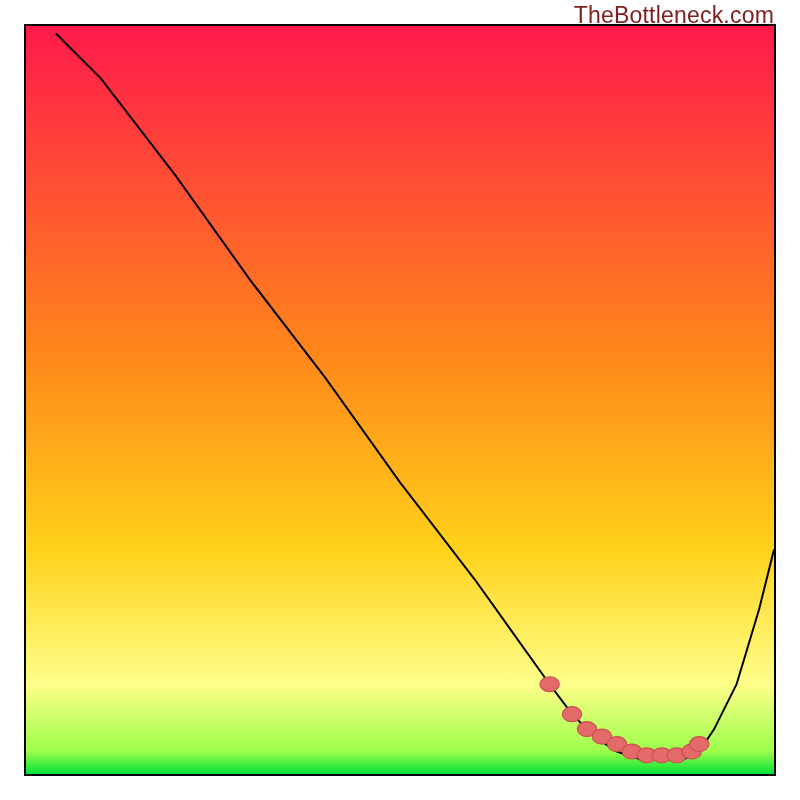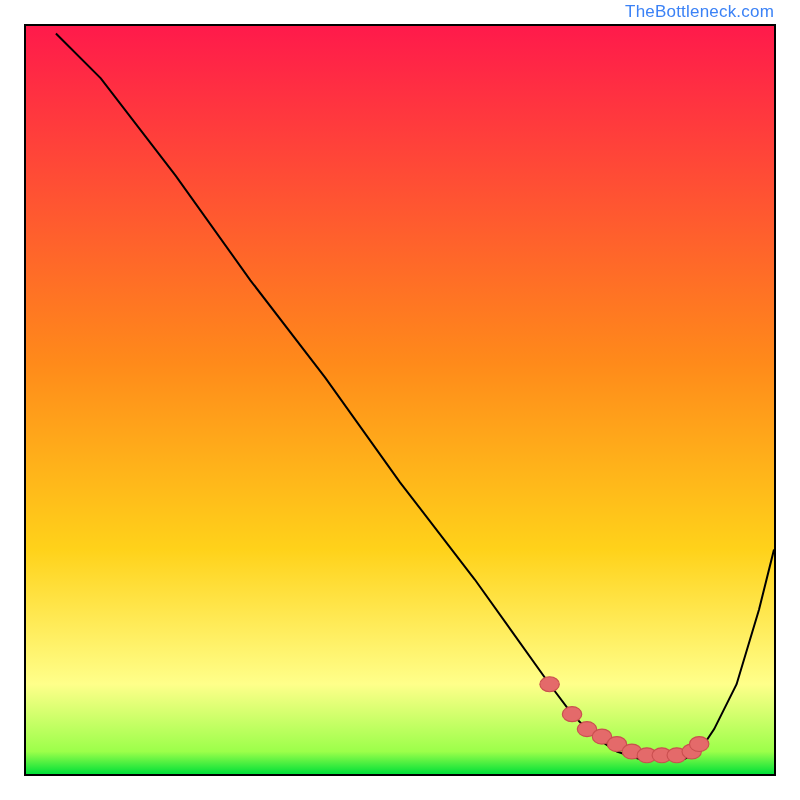--- a/index.html
+++ b/index.html
@@ -18,22 +18,22 @@
     width: 752px;
     height: 752px;
     border: 2px solid #000;
     box-sizing: border-box;
     background: #ffffff;
   }
   .watermark {
     position: absolute;
     top: 2px;
     right: 26px;
-    font-size: 17px;
-    color: #3b82f6;
+    font-size: 23px;
+    color: #7f1d1d;
     letter-spacing: 0.2px;
   }
   .plot {
     position: absolute;
     inset: 0;
     width: 100%;
     height: 100%;
     display: block;
   }
 </style>

